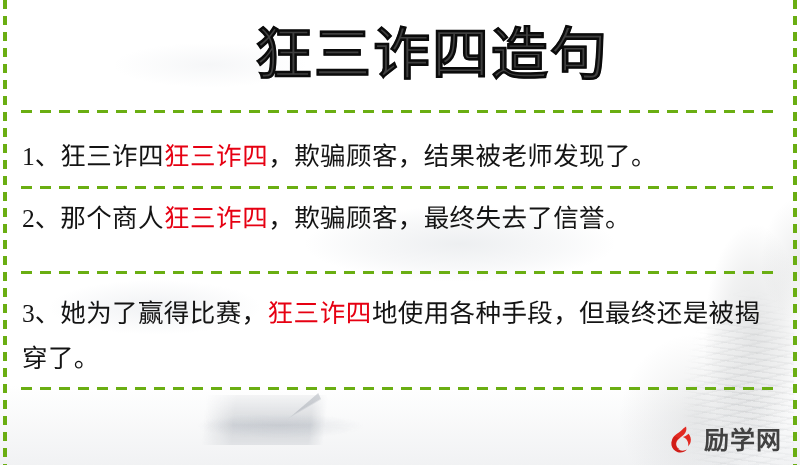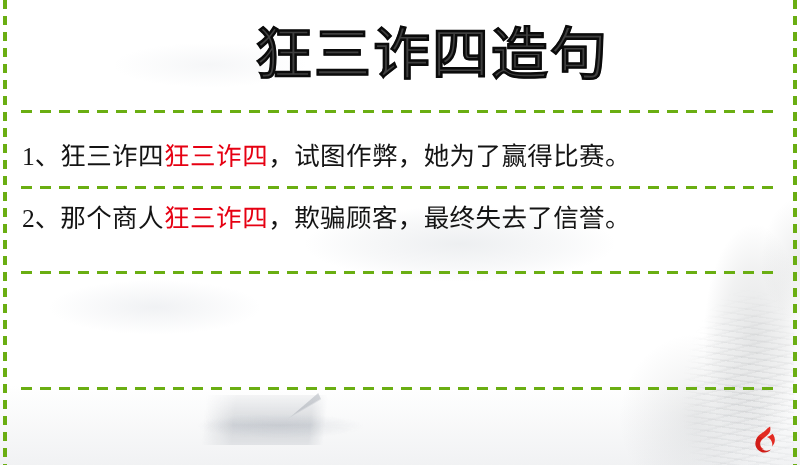--- a/index.html
+++ b/index.html
@@ -248,33 +248,37 @@
   <div class="sep" style="top:110px;"></div>
   <div class="sep" style="top:186px;"></div>
   <div class="sep" style="top:271px;"></div>
   <div class="sep" style="top:387px;"></div>
 
   <div class="title">狂三诈四造句</div>
 
   <div class="sentences">
 
     <div class="sentence" id="sentence-1">
-      <span class="num">1、</span><span>狂三诈四</span><span class="idiom">狂三诈四</span><span>，试图作弊，她为了赢得比赛。</span>
+      <span class="num">1、</span><span>狂三诈四</span><span class="idiom">狂三诈四</span><span>，欺骗顾客，结果被老师发现了。</span>
     </div>
 
     <div class="sentence" id="sentence-2">
       <span class="num">2、</span><span>那个商人</span><span class="idiom">狂三诈四</span><span>，欺骗顾客，最终失去了信誉。</span>
     </div>
 
+    <div class="sentence" id="sentence-3">
+      <span class="num">3、</span><span>她为了赢得比赛，</span><span class="idiom">狂三诈四</span><span>地使用各种手段，但最终还是被揭穿了。</span>
+    </div>
 
   </div>
 
   <div class="watermark">
     <span class="wm-icon">
       <svg viewBox="0 0 64 64" width="34" height="34" aria-hidden="true">
         <path d="M41.5 6.5c1.9 6.4-.2 11.4-4.3 15.6-3.5 3.6-8.2 6.2-11.4 10.1-3 3.6-3.9 8.2-1.4 12.4 1.4 2.4 3.7 4 6.2 4.7-5.6.4-11-2.2-13.9-7-3.4-5.7-2-12.8 2.6-17.6 3.4-3.6 7.9-6 11.6-9.2 3.9-3.4 7.1-7.2 10.6-9z" fill="#e2231a"></path>
         <path d="M20.5 24.8c-4.9 4.6-7.6 10.7-6.4 17.2 1.1 6.2 5.8 11.1 11.9 12.9 6.4 1.9 13.1-.1 17.2-4.8-4.8 2.4-10.3 2.7-14.8.2-4.9-2.7-7.5-8.3-6.2-13.6.8-3.3 2.7-6.1 5-8.5-2.3-.6-4.5-1.7-6.7-3.4z" fill="#d01510"></path>
         <path d="M46.2 20.1c3.6 4.2 5.2 9.5 4.1 14.9-.7 3.6-2.6 6.8-5.1 9.3 1-4.2.5-8.5-1.9-12-1.9-2.8-4.7-4.7-7.8-5.9 3.9-1.4 7.7-3.4 10.7-6.3z" fill="#e2231a"></path>
       </svg>
     </span>
+    <span class="wm-text">励学网</span>
   </div>
 
 </div>
 
 </body></html>

